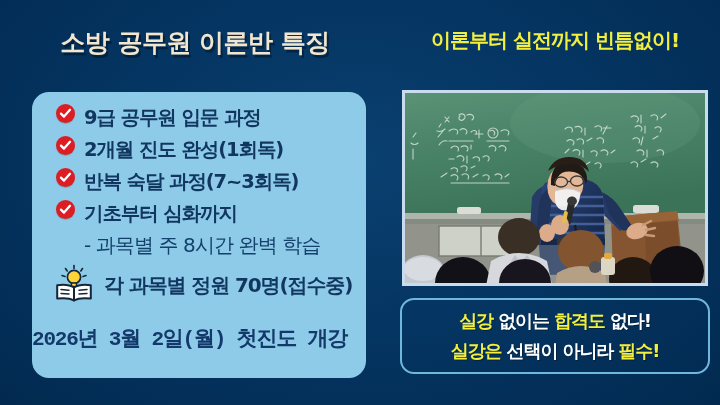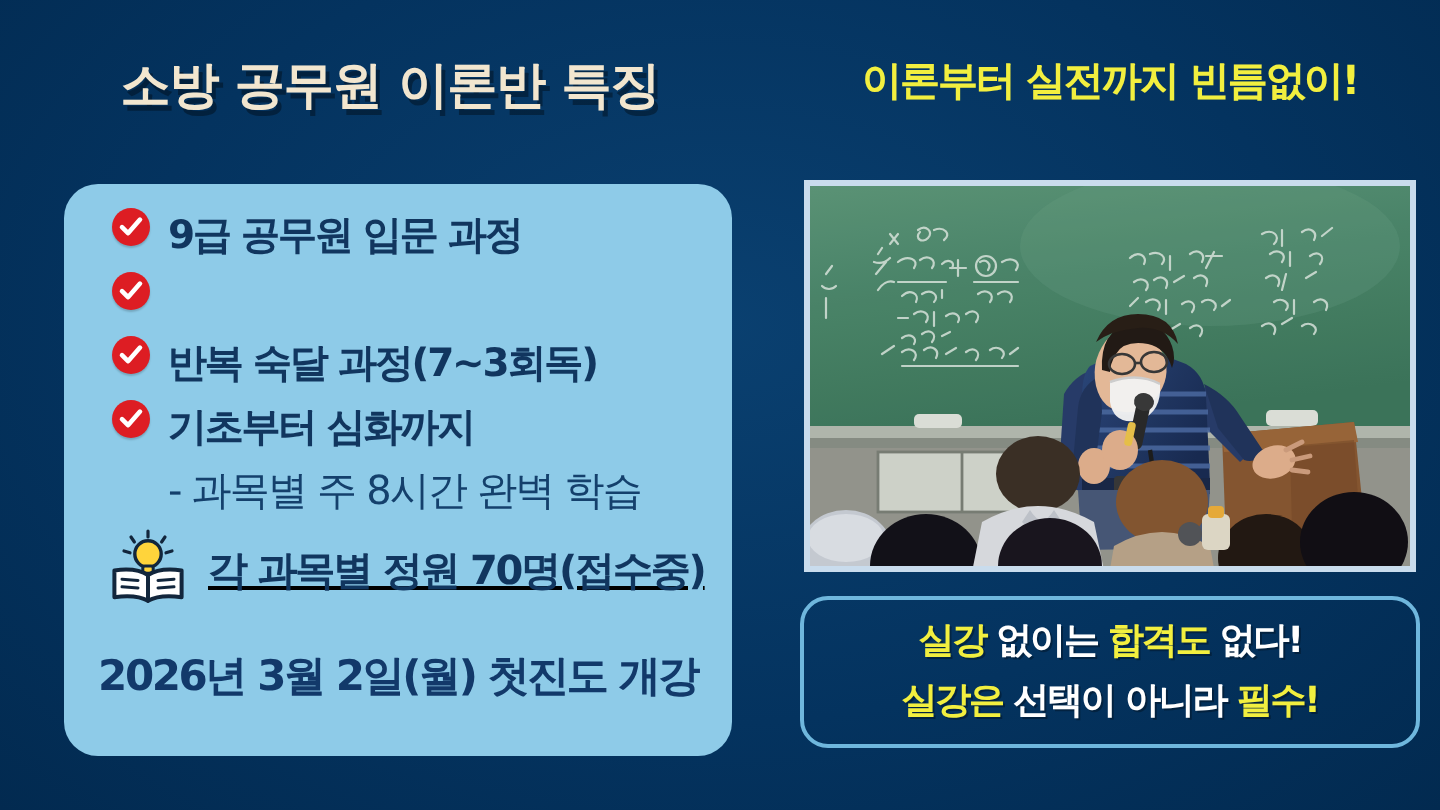--- a/index.html
+++ b/index.html
@@ -92,43 +92,43 @@
     letter-spacing: -0.9px;
     white-space: nowrap;
   }
 
   .capacity-row {
     position: absolute;
     left: 22px; top: 172px;
     display: flex;
     align-items: center;
     width: 300px;
-    text-decoration: underline;
   }
 
   .book-icon { flex: 0 0 auto; margin-right: 10px; }
 
   .capacity-text {
     font-size: 20px;
     font-weight: 700;
     color: #11365f;
     letter-spacing: -1.1px;
     white-space: nowrap;
   }
 
   .start-date {
     position: absolute;
     left: 0; top: 232px;
-    width: 334px;
+    width: 278px;
     text-align: center;
     font-size: 21px;
     font-weight: 700;
     color: #12396a;
     letter-spacing: -1.2px;
     white-space: nowrap;
+    font-family: Liberation Mono, monospace;
   }
 
   
   .right-col {
     position: absolute;
     left: 390px; top: 0;
     width: 330px; height: 405px;
   }
 
   .sub-headline {
@@ -199,20 +199,21 @@
           </span>
           <span class="bullet-text">9급 공무원 입문 과정</span>
         </div>
 
         <div class="bullet-row">
           <span class="check-badge">
             <svg width="13" height="13" viewBox="0 0 13 13">
                 <path d="M2 6.6 L5 9.6 L11 2.8" stroke="#ffffff" stroke-width="2.3" fill="none" stroke-linecap="round" stroke-linejoin="round"></path>
               </svg>
           </span>
+          <span class="bullet-text">2개월 진도 완성(1회독)</span>
         </div>
 
         <div class="bullet-row">
           <span class="check-badge">
             <svg width="13" height="13" viewBox="0 0 13 13">
                 <path d="M2 6.6 L5 9.6 L11 2.8" stroke="#ffffff" stroke-width="2.3" fill="none" stroke-linecap="round" stroke-linejoin="round"></path>
               </svg>
           </span>
           <span class="bullet-text">반복 숙달 과정(7~3회독)</span>
         </div>

